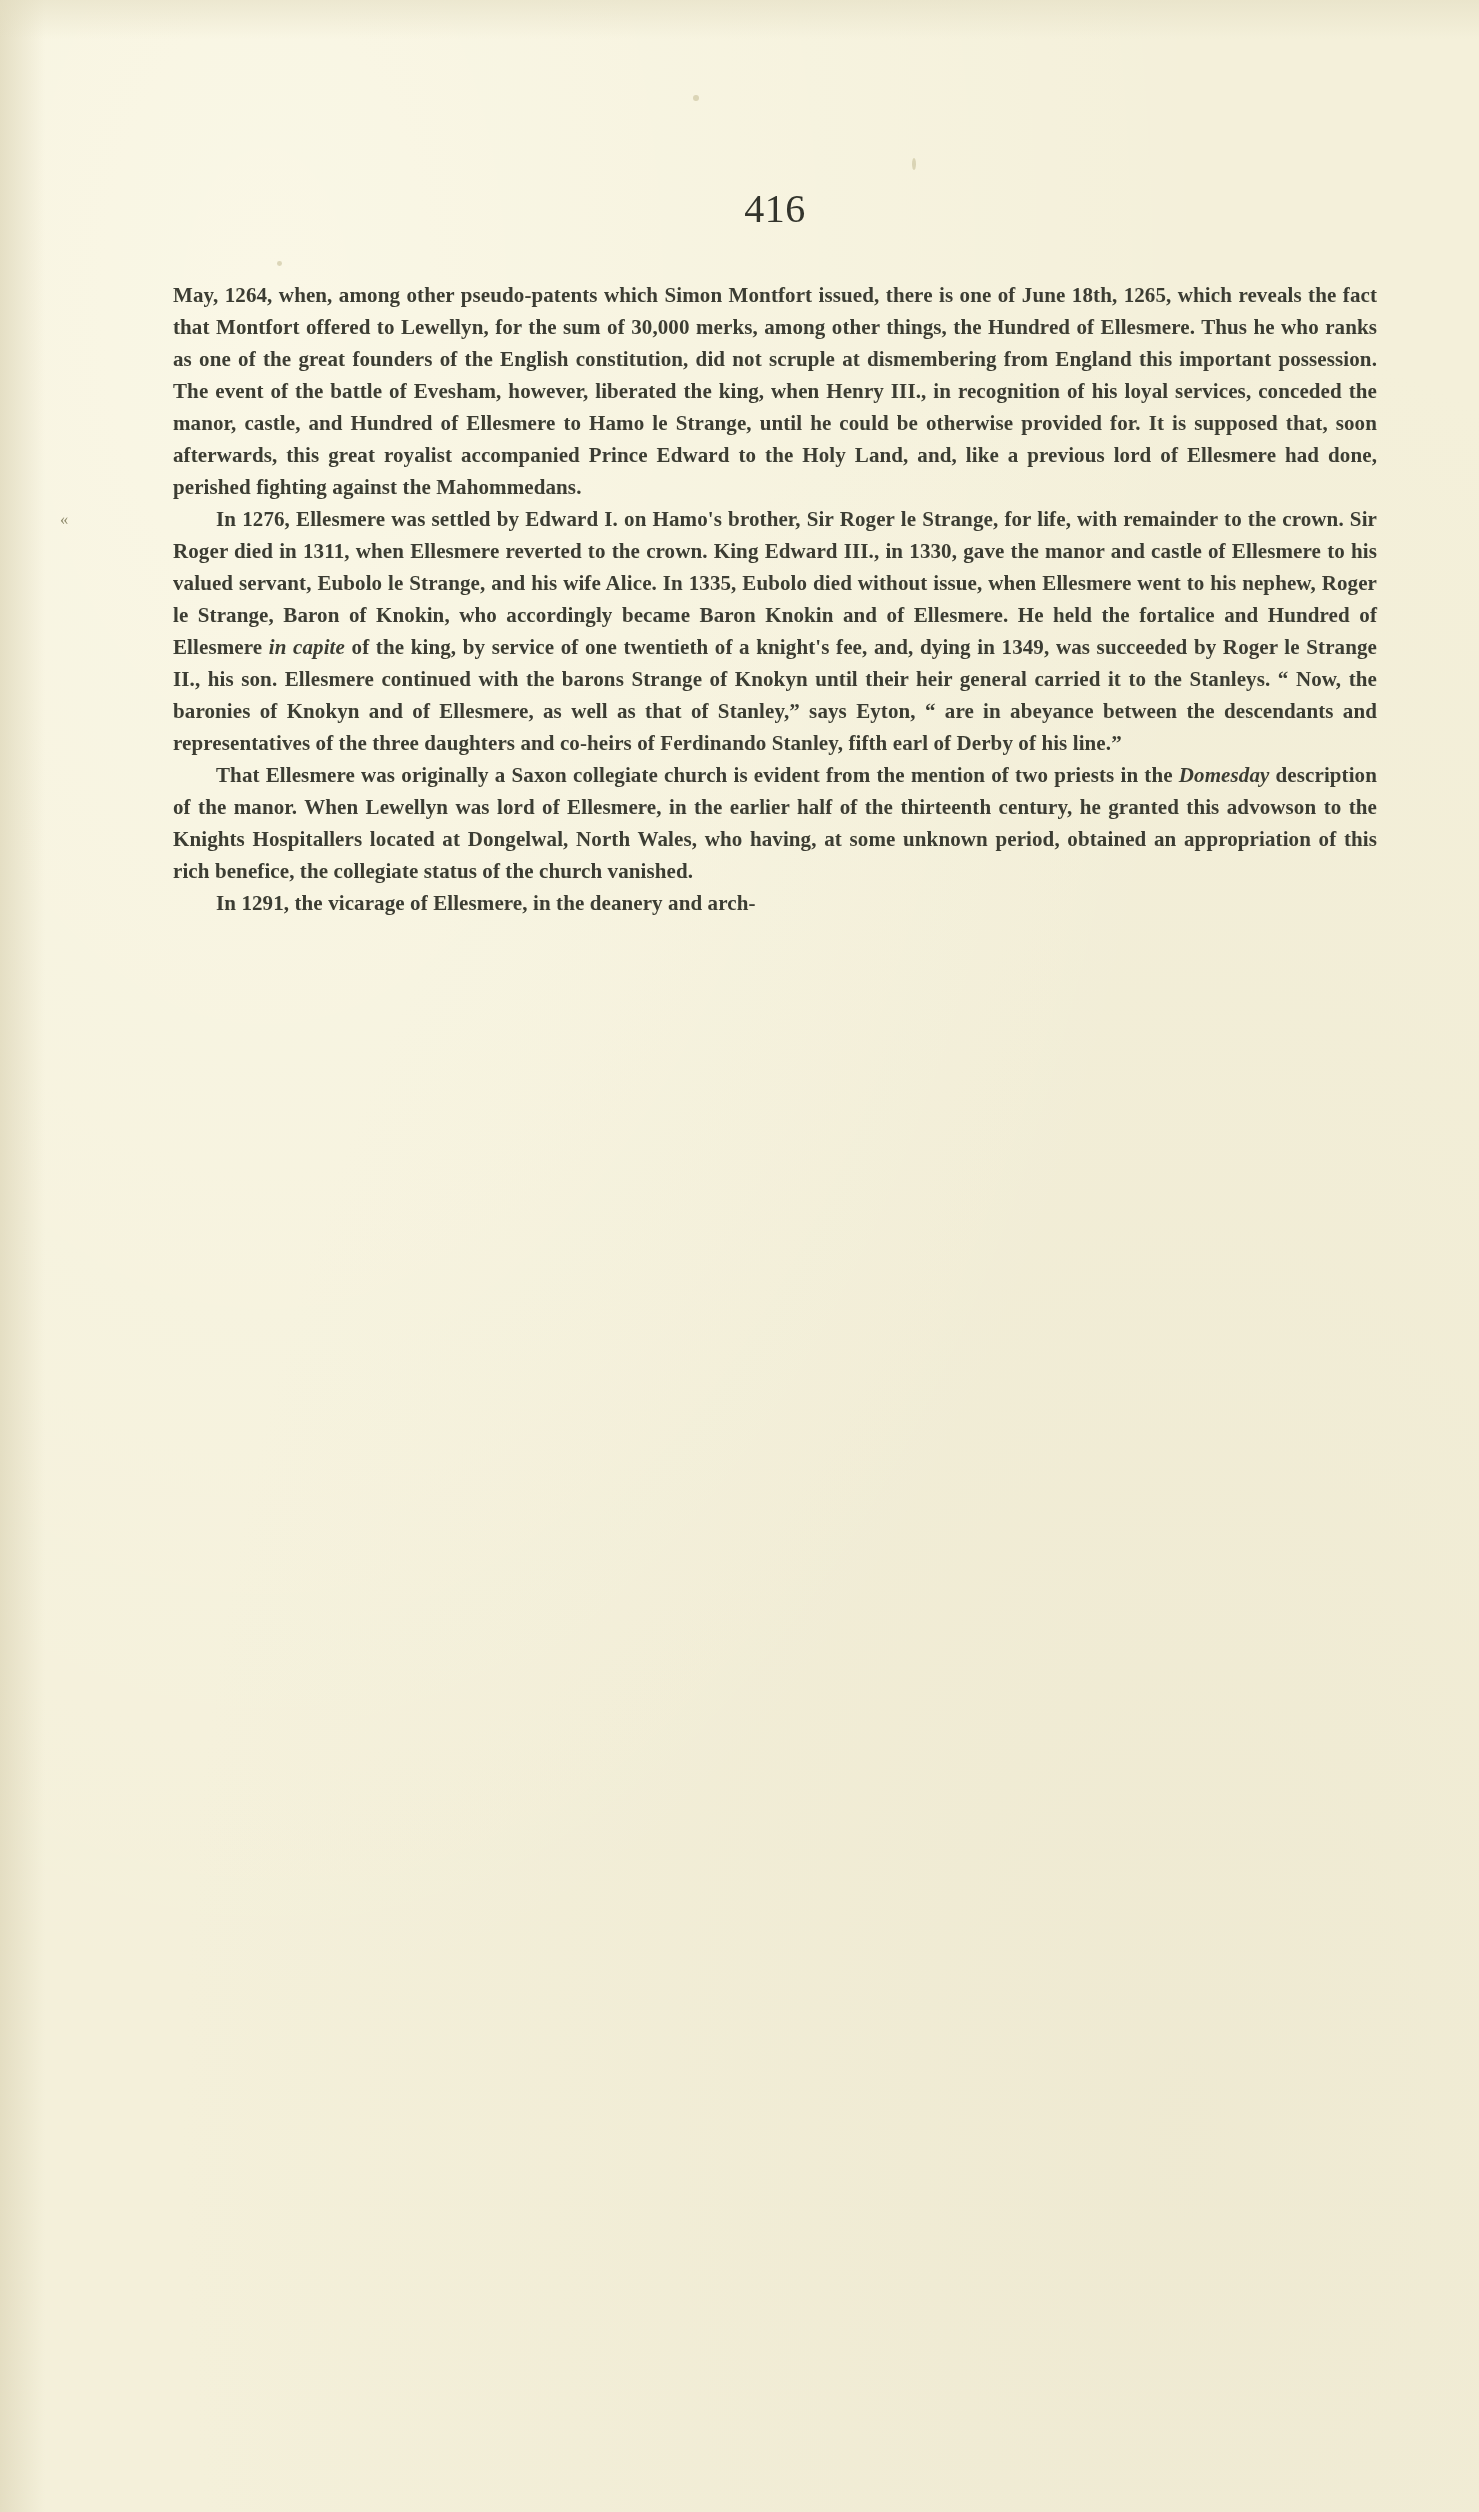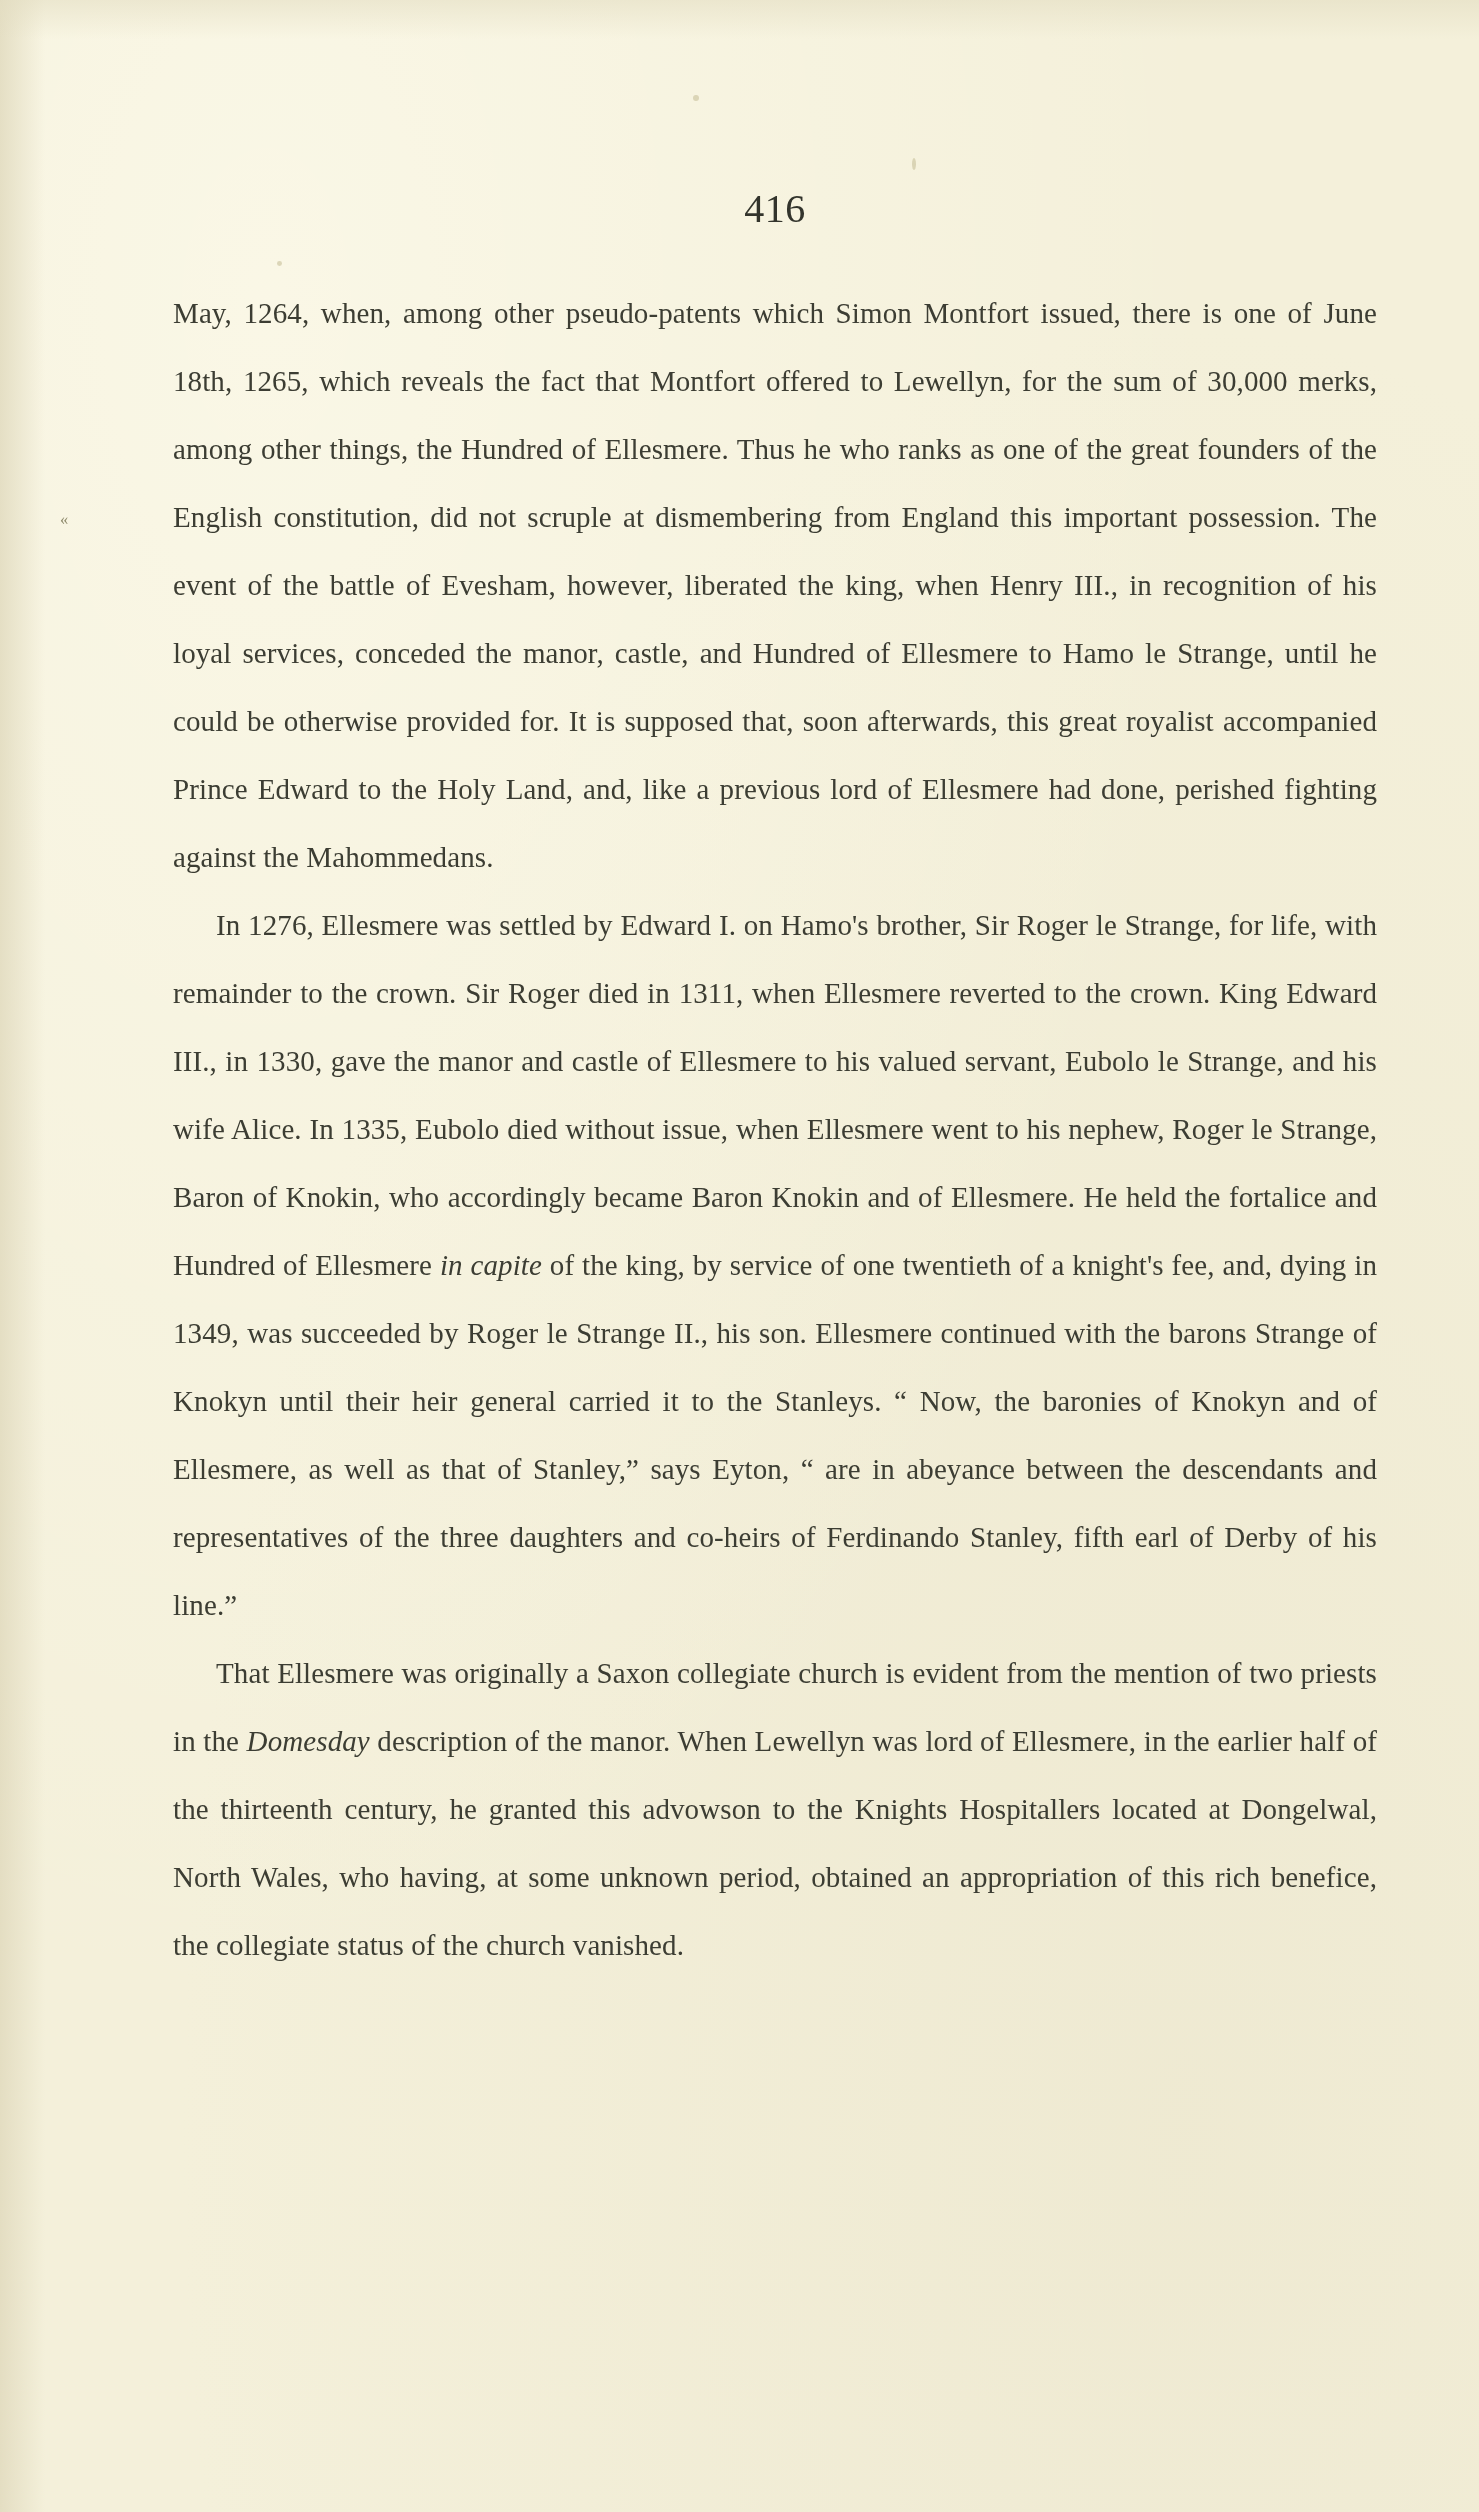--- a/index.html
+++ b/index.html
@@ -45,26 +45,27 @@
   }
   .folio {
     text-align: center;
     font-size: 40px;
     letter-spacing: 0.5px;
     color: #33342c;
     margin-bottom: 47px;
   }
   p.body-par {
     margin: 0;
-    font-size: 29px;
-    line-height: 68px;
+    font-size: 21px;
+    line-height: 32px;
     text-align: justify;
     text-justify: inter-word;
     color: #3c3d33;
     letter-spacing: 0.1px;
+    font-weight: bold;
   }
   p.indent {
     text-indent: 43px;
   }
   .section-head {
     text-align: center;
     font-size: 25px;
     letter-spacing: 1.6px;
     margin: 11.7px 0 3.9px 0;
     color: #3a3b31;
@@ -106,16 +107,17 @@
 
   <div class="content">
 
     <div class="folio">416</div>
 
     <p class="body-par" id="par-1">May, 1264, when, among other pseudo-patents which Simon Montfort issued, there is one of June 18th, 1265, which reveals the fact that Montfort offered to Lewellyn, for the sum of 30,000 merks, among other things, the Hundred of Ellesmere. Thus he who ranks as one of the great founders of the English constitution, did not scruple at dismembering from England this important possession. The event of the battle of Evesham, however, liberated the king, when Henry III., in recognition of his loyal services, conceded the manor, castle, and Hundred of Ellesmere to Hamo le Strange, until he could be otherwise provided for. It is supposed that, soon afterwards, this great royalist accompanied Prince Edward to the Holy Land, and, like a previous lord of Ellesmere had done, perished fighting against the Mahommedans.</p>
     <p class="body-par indent" id="par-2">In 1276, Ellesmere was settled by Edward I. on Hamo's brother, Sir Roger le Strange, for life, with remainder to the crown. Sir Roger died in 1311, when Ellesmere reverted to the crown. King Edward III., in 1330, gave the manor and castle of Ellesmere to his valued servant, Eubolo le Strange, and his wife Alice. In 1335, Eubolo died without issue, when Ellesmere went to his nephew, Roger le Strange, Baron of Knokin, who accordingly became Baron Knokin and of Ellesmere. He held the fortalice and Hundred of Ellesmere <em>in capite</em> of the king, by service of one twentieth of a knight's fee, and, dying in 1349, was succeeded by Roger le Strange II., his son. Ellesmere continued with the barons Strange of Knokyn until their heir general carried it to the Stanleys. “ Now, the baronies of Knokyn and of Ellesmere, as well as that of Stanley,” says Eyton, “ are in abeyance between the descendants and representatives of the three daughters and co-heirs of Ferdinando Stanley, fifth earl of Derby of his line.”</p>
 
 
     <p class="body-par indent" id="par-4">That Ellesmere was originally a Saxon collegiate church is evident from the mention of two priests in the <em>Domesday</em> description of the manor. When Lewellyn was lord of Ellesmere, in the earlier half of the thirteenth century, he granted this advowson to the Knights Hospitallers located at Dongelwal, North Wales, who having, at some unknown period, obtained an appropriation of this rich benefice, the collegiate status of the church vanished.</p>
+    <p class="body-par indent" id="par-5">In 1291, the vicarage of Ellesmere, in the deanery and arch-</p>
 
   </div>
 </div>
 
 
 </body></html>

